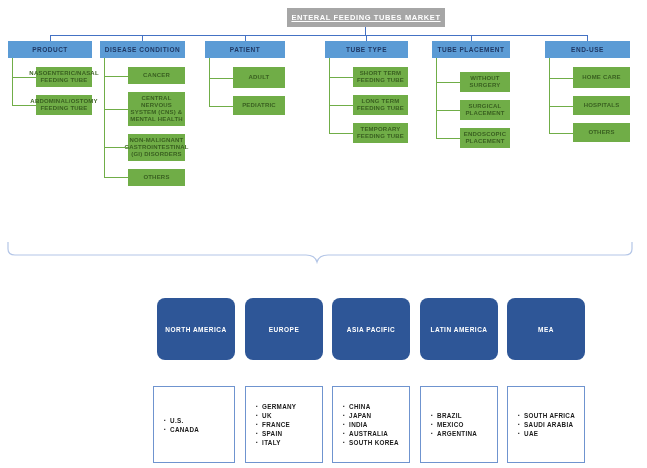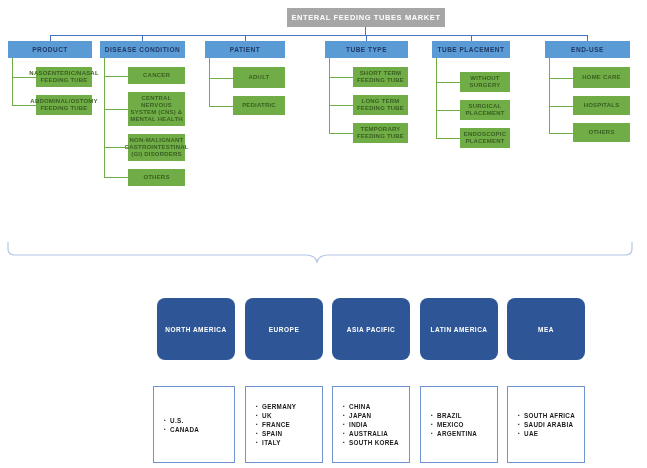--- a/index.html
+++ b/index.html
@@ -3,21 +3,21 @@
 <meta charset="utf-8">
 <style>
   * { margin:0; padding:0; box-sizing:border-box; }
   html,body { width:647px; height:468px; background:#ffffff; overflow:hidden;
     font-family:"Liberation Sans", sans-serif; }
   .stage { position:relative; width:647px; height:468px; }
 
   
   .title-box { position:absolute; left:287px; top:8px; width:158px; height:19px;
     background:#a6a6a6; color:#ffffff; font-size:7.5px; font-weight:bold;
-    letter-spacing:.6px; display:flex; align-items:center; justify-content:center; }
+    letter-spacing:.6px; display:flex; align-items:center; justify-content:center;text-decoration:underline; }
 
   
   .cline { position:absolute; background:#4472c4; }
 
   
   .seg-col { position:absolute; top:41px; }
   .seg-header { height:17px; background:#5b9bd5; color:#1f3864; font-weight:bold;
     font-size:6.5px; letter-spacing:.5px; display:flex; align-items:center;
     justify-content:center; text-align:center; }
   .vline { position:absolute; left:4px; top:17px; width:1px; background:#70ad47; }

